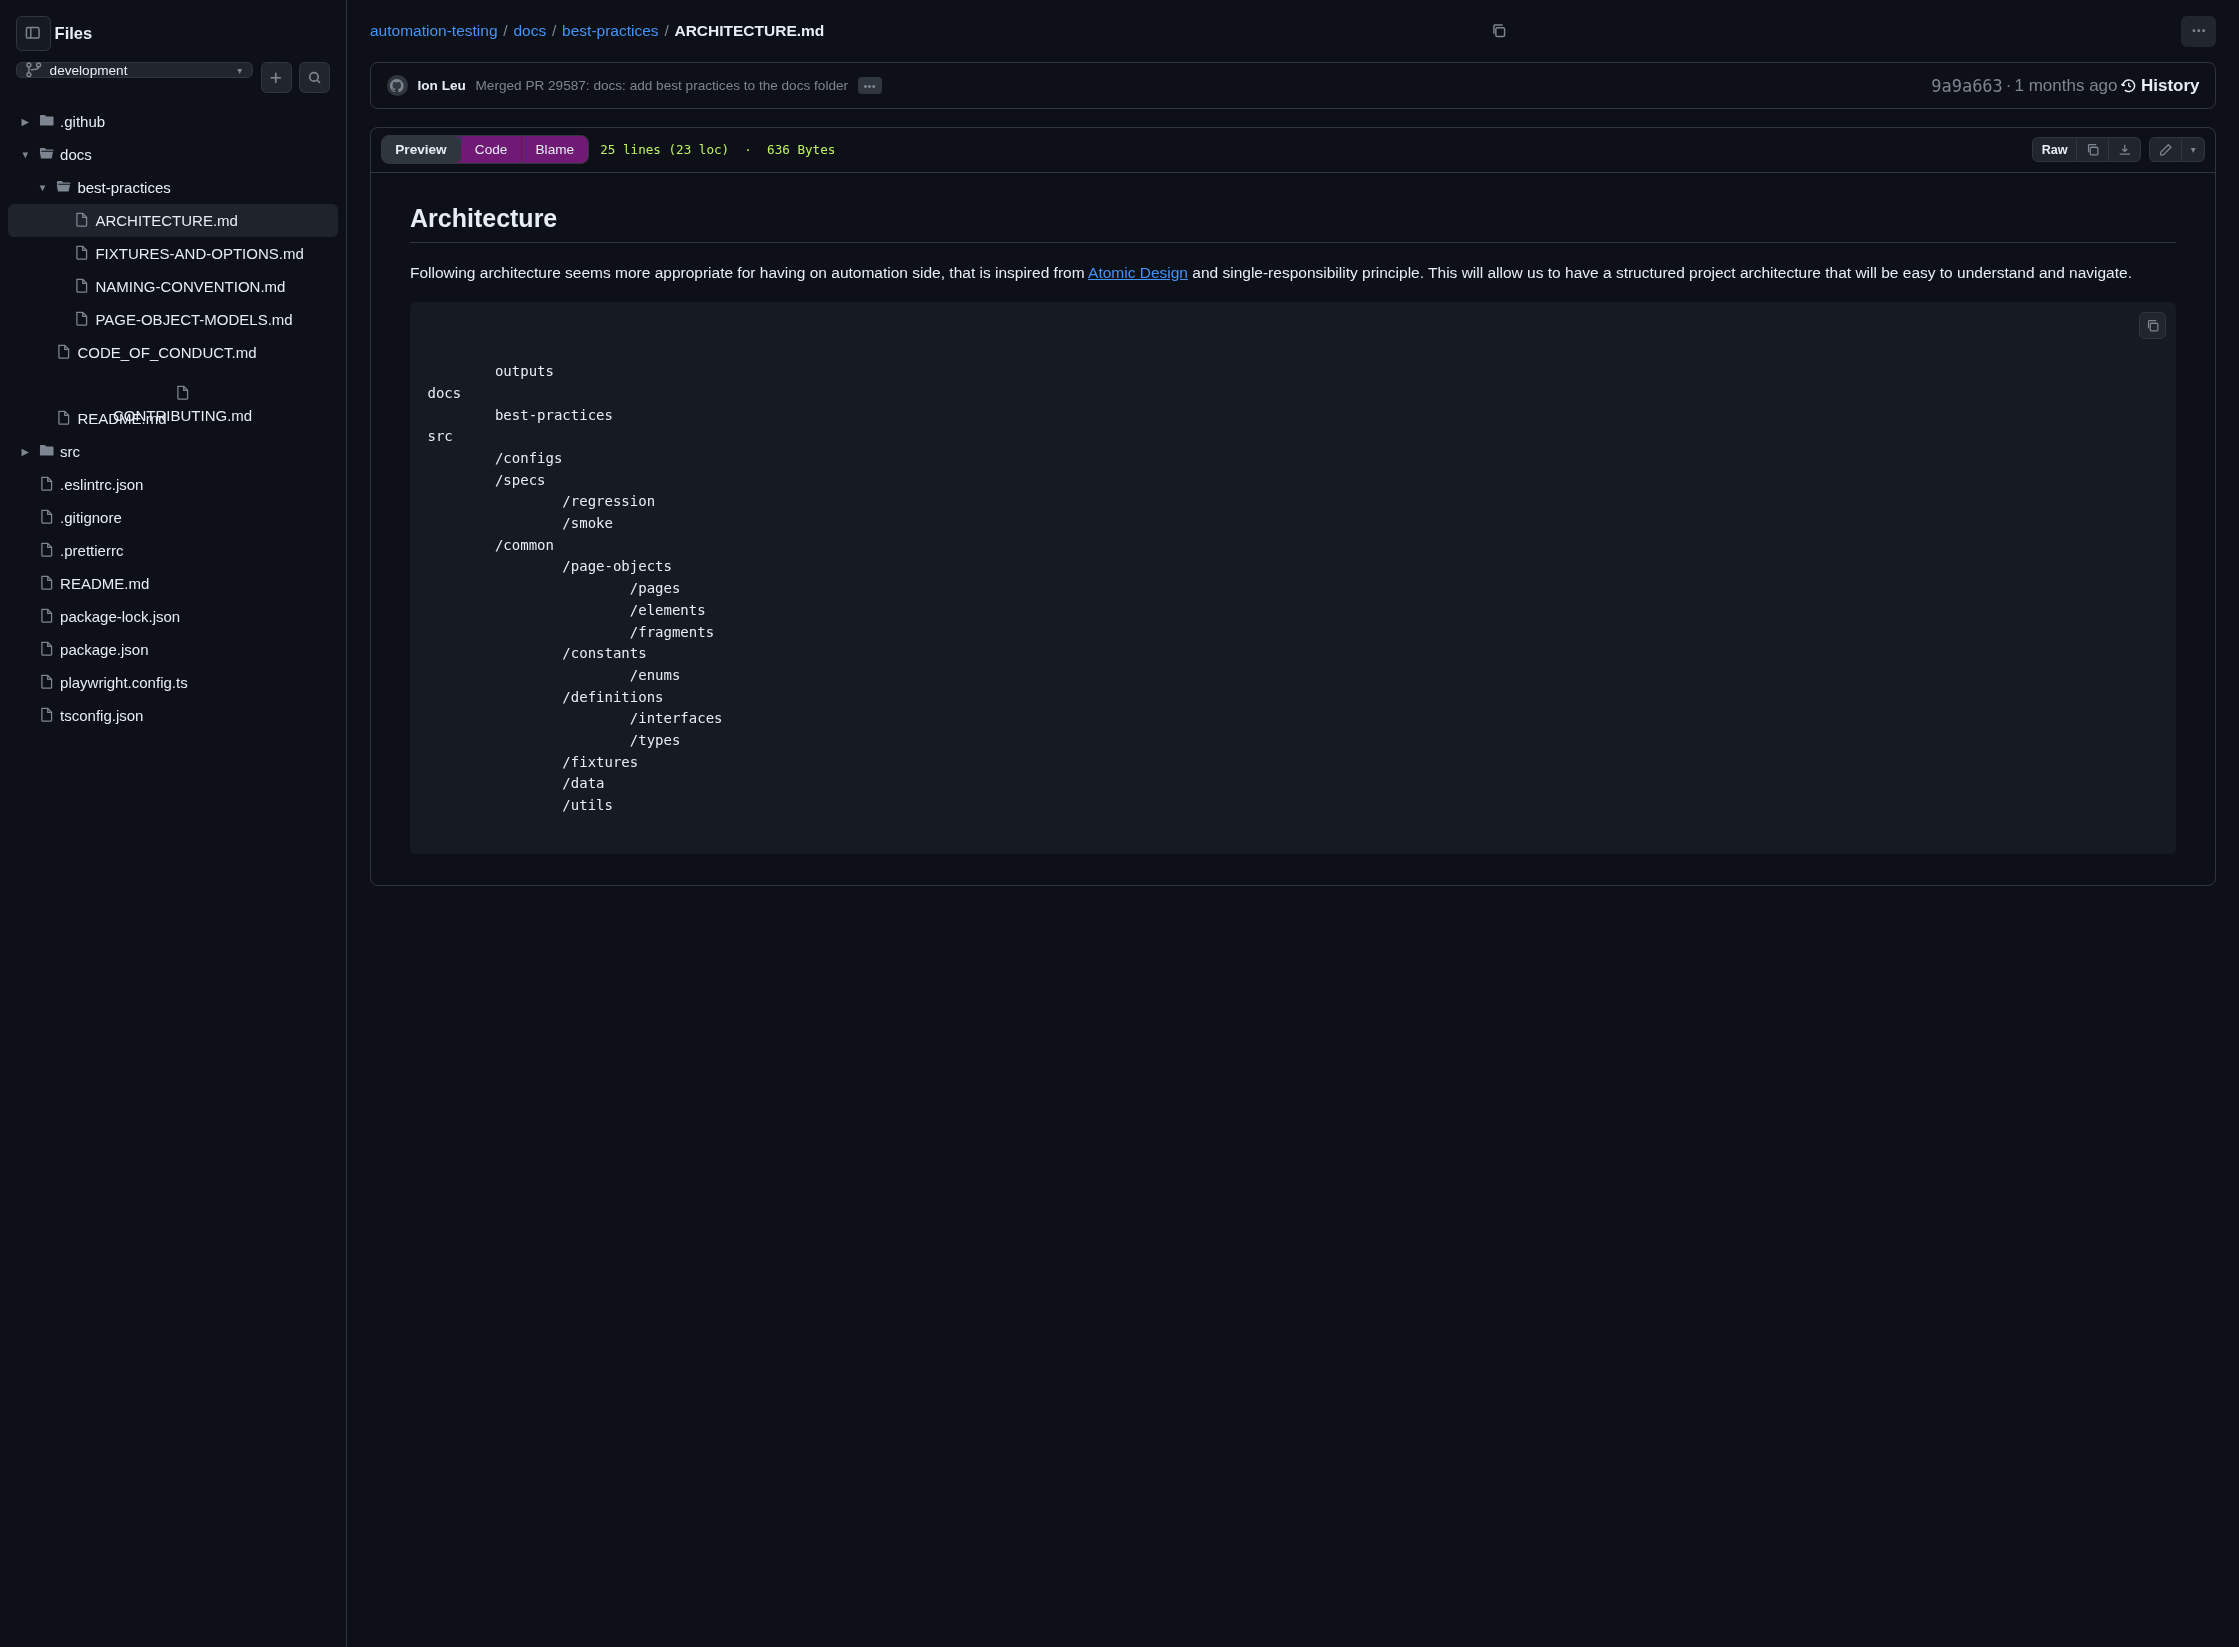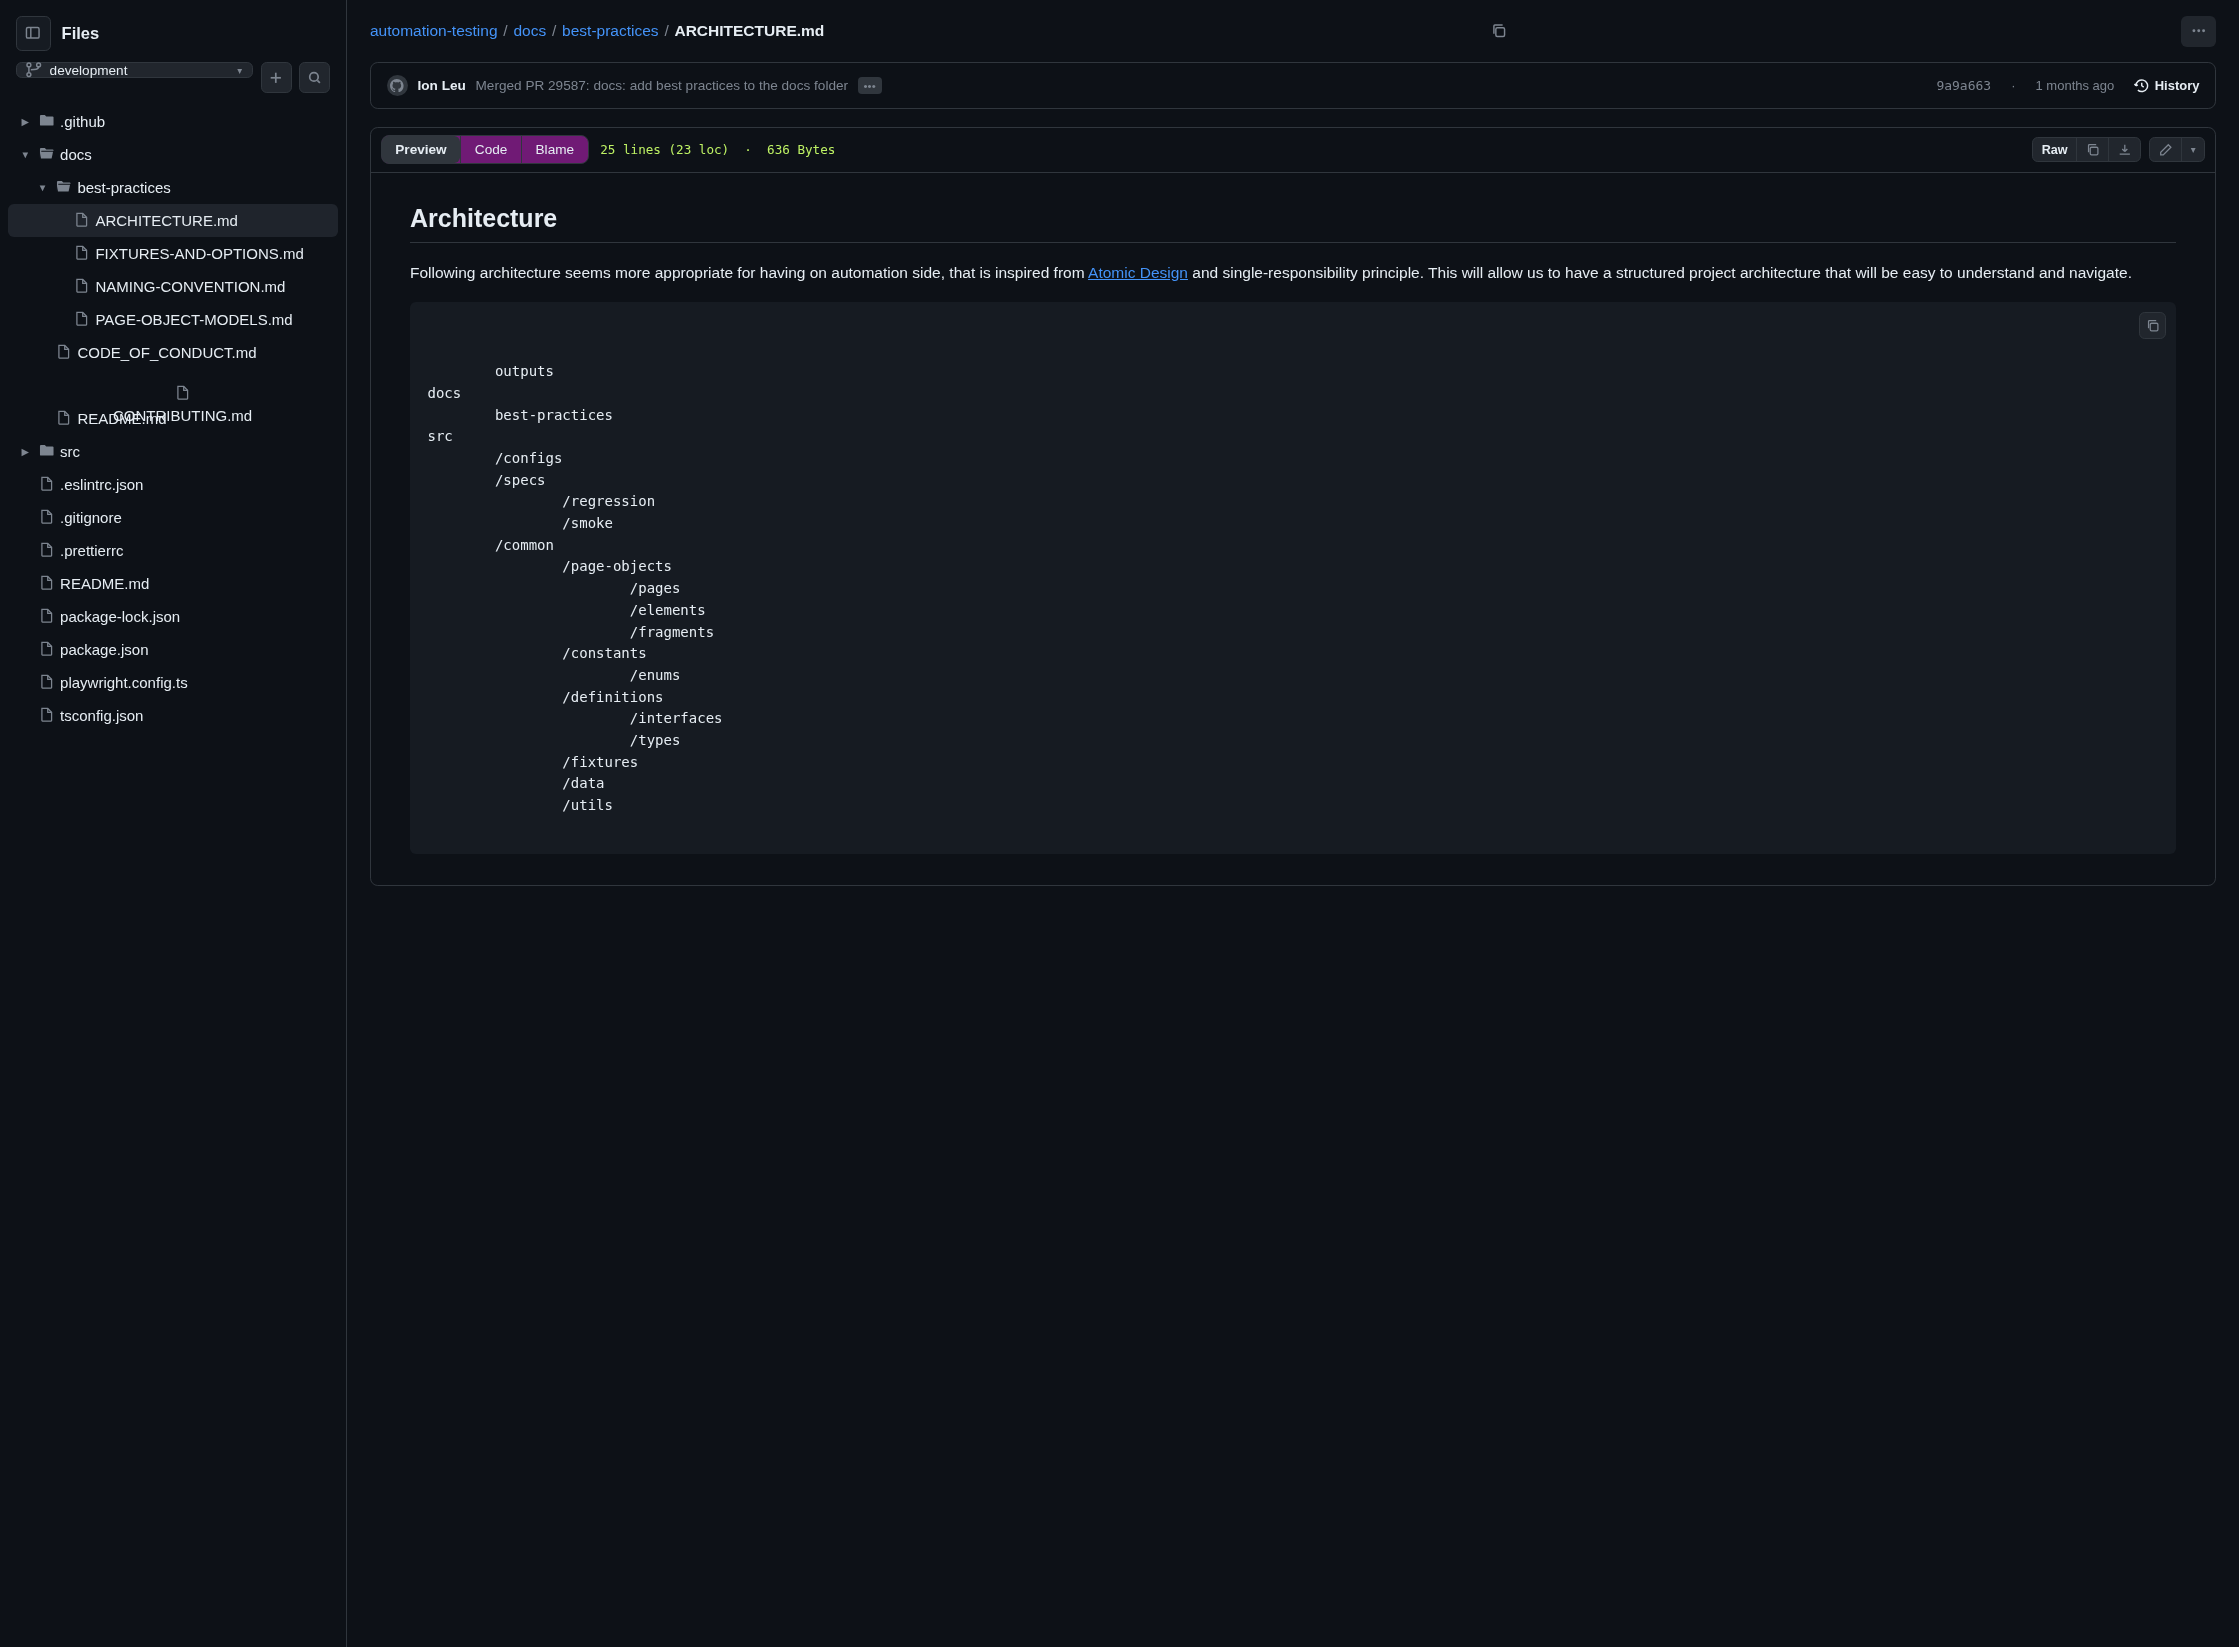--- a/index.html
+++ b/index.html
@@ -15,21 +15,21 @@
 .sidebar {
   width: 347px;
   border-right: 1px solid #30363d;
   display: flex;
   flex-direction: column;
   padding: 15.5px 7.8px 0 7.8px;
 }
 .sidebar-header {
   display: flex;
   align-items: center;
-  gap: 11px;
+  gap: 4px;
   padding: 0 7.8px 11.6px 7.8px;
 }
 .sidebar-header .icon-btn {
   width: 35px;
   height: 35px;
   border: 1px solid #30363d;
   border-radius: 5.8px;
   display: flex;
   align-items: center;
   justify-content: center;
@@ -162,21 +162,21 @@
 .ellipsis-badge {
   background: #30363d;
   padding: 0 5.8px;
   border-radius: 3.9px;
   color: #7d8590;
   font-size: 11.6px;
   height: 17.5px;
   display: flex;
   align-items: center;
 }
-.commit-right { display: flex; align-items: center; gap: 20px; color: #7d8590; font-size: 13px; }
+.commit-right { display: flex; align-items: center; gap: 3px; color: #7d8590; font-size: 17px; }
 .commit-right .sha { font-family: ui-monospace, monospace; }
 .commit-right .history { display: flex; align-items: center; gap: 4.9px; color: #e6edf3; font-weight:600; cursor:pointer; }
 .file-box {
   border: 1px solid #30363d;
   border-radius: 7.8px;
 }
 .file-header {
   display: flex;
   align-items: center;
   justify-content: space-between;

